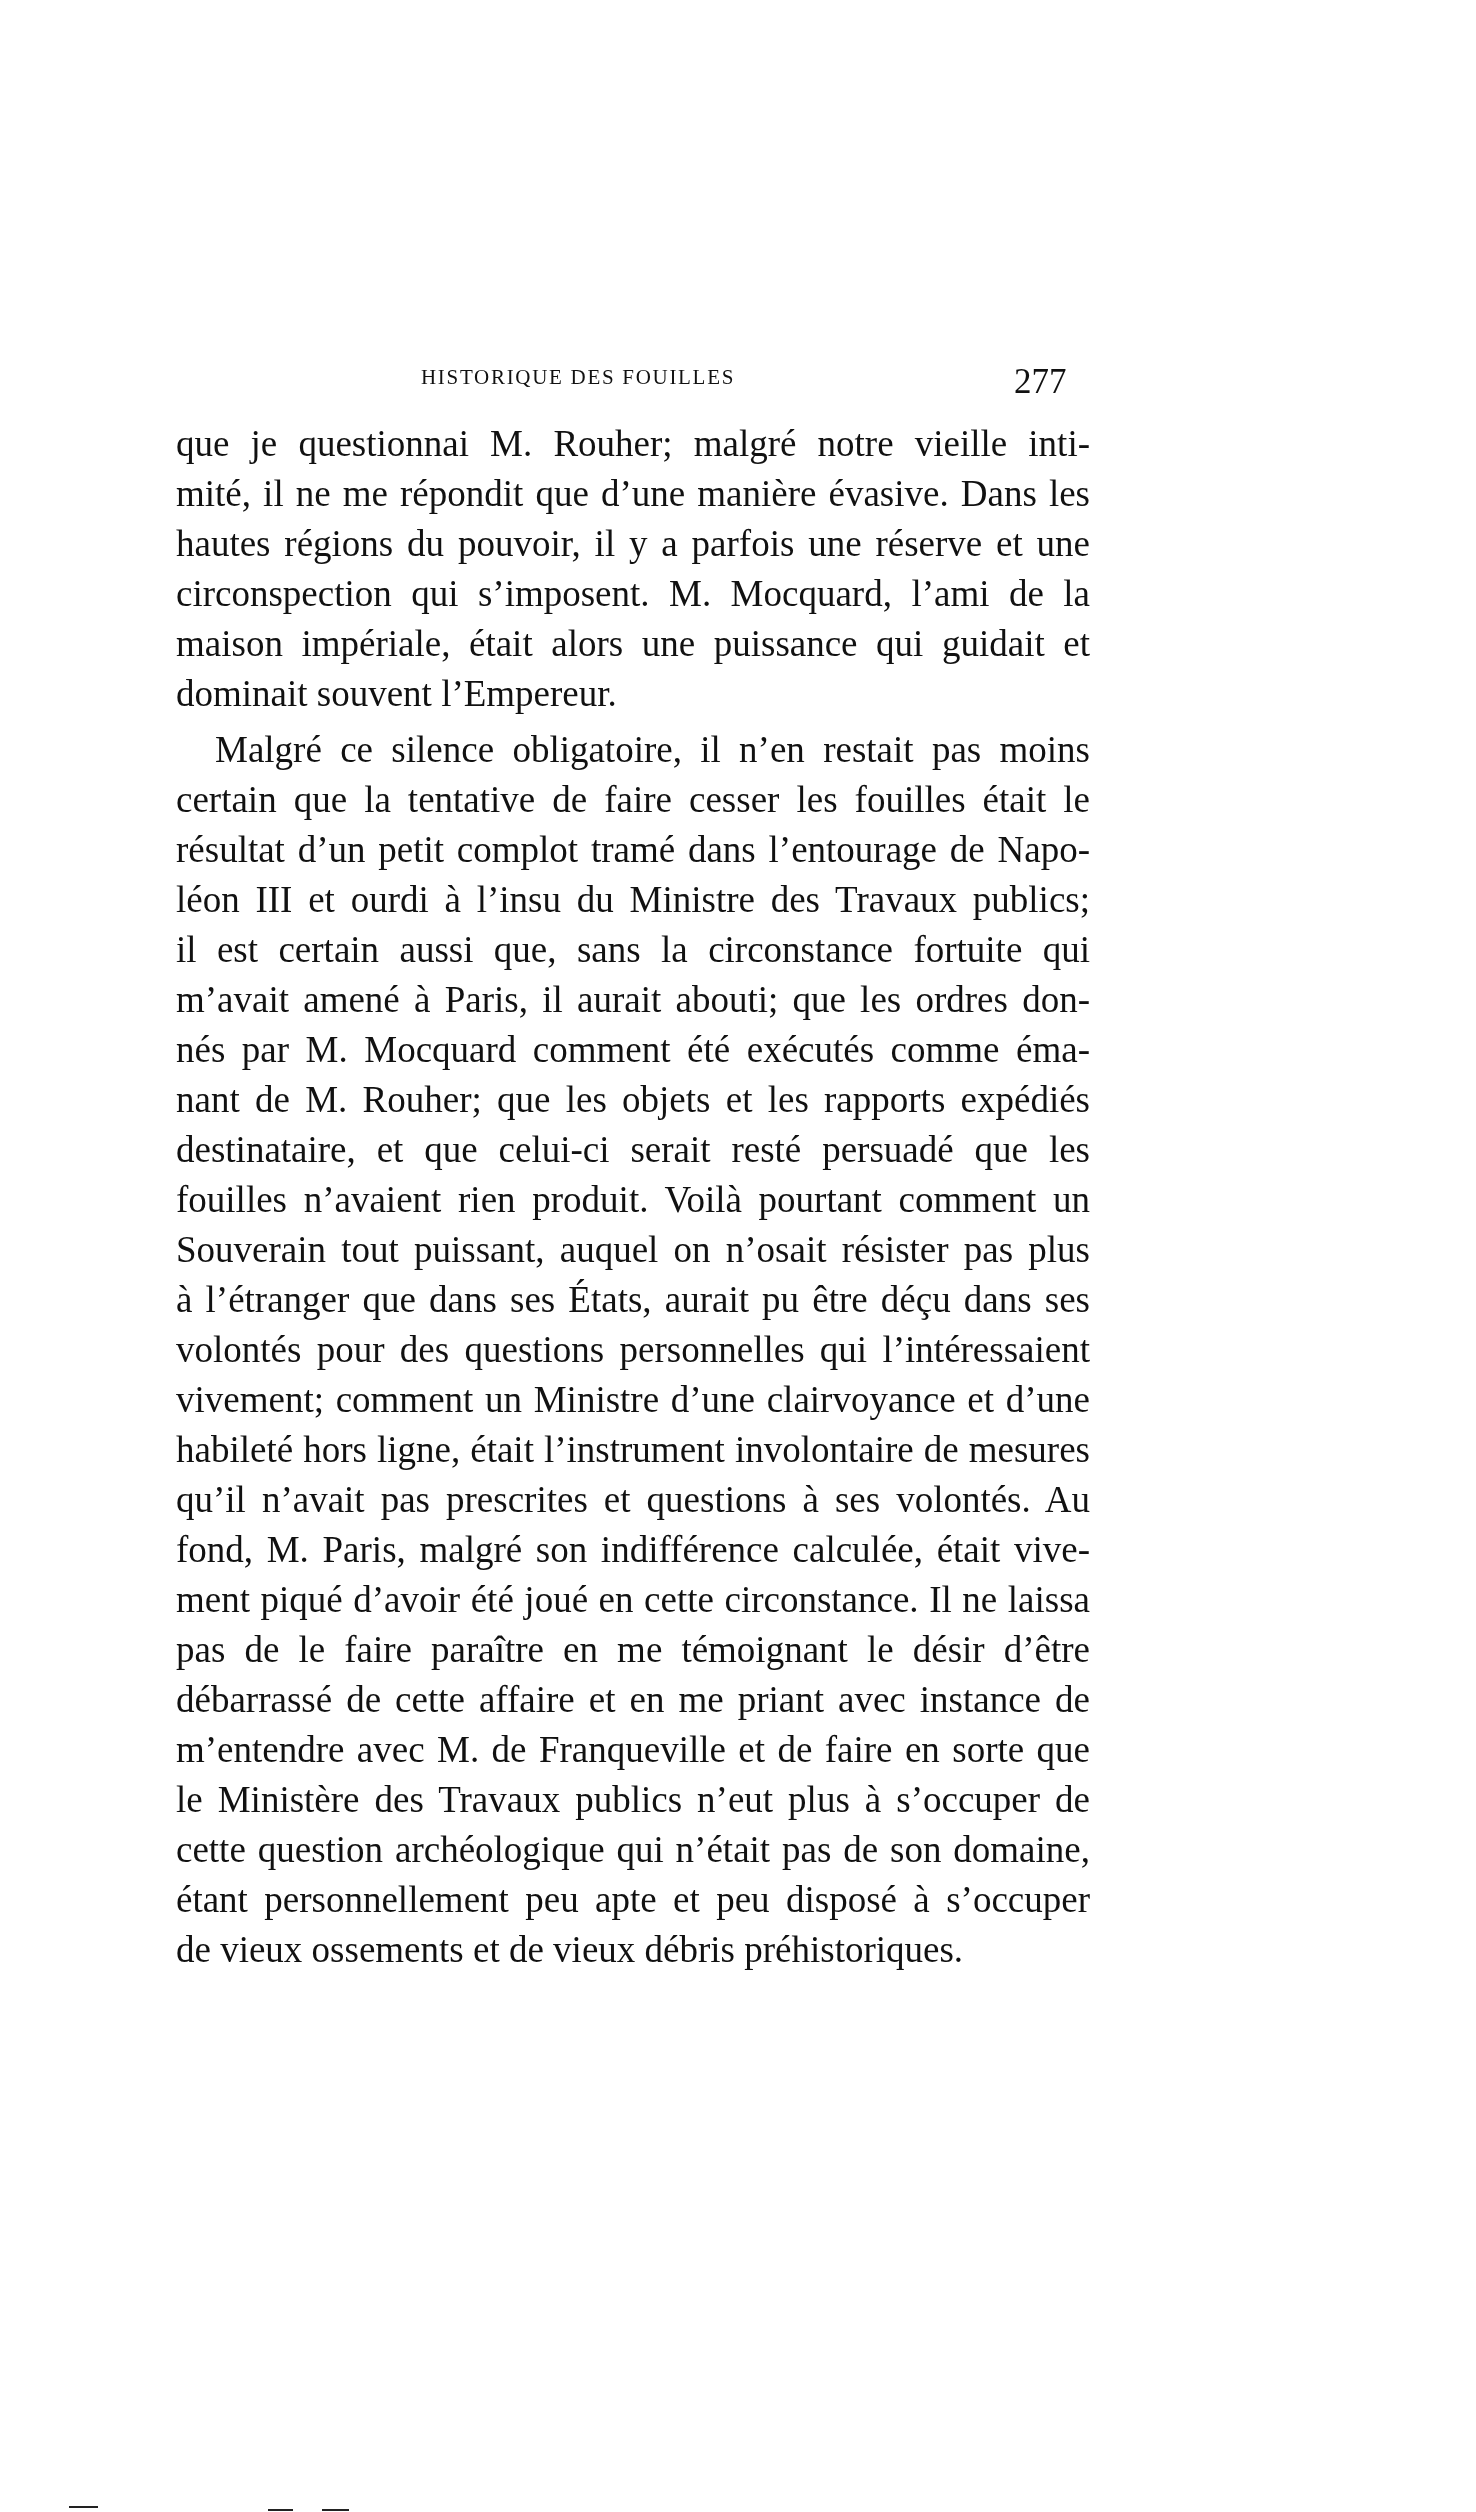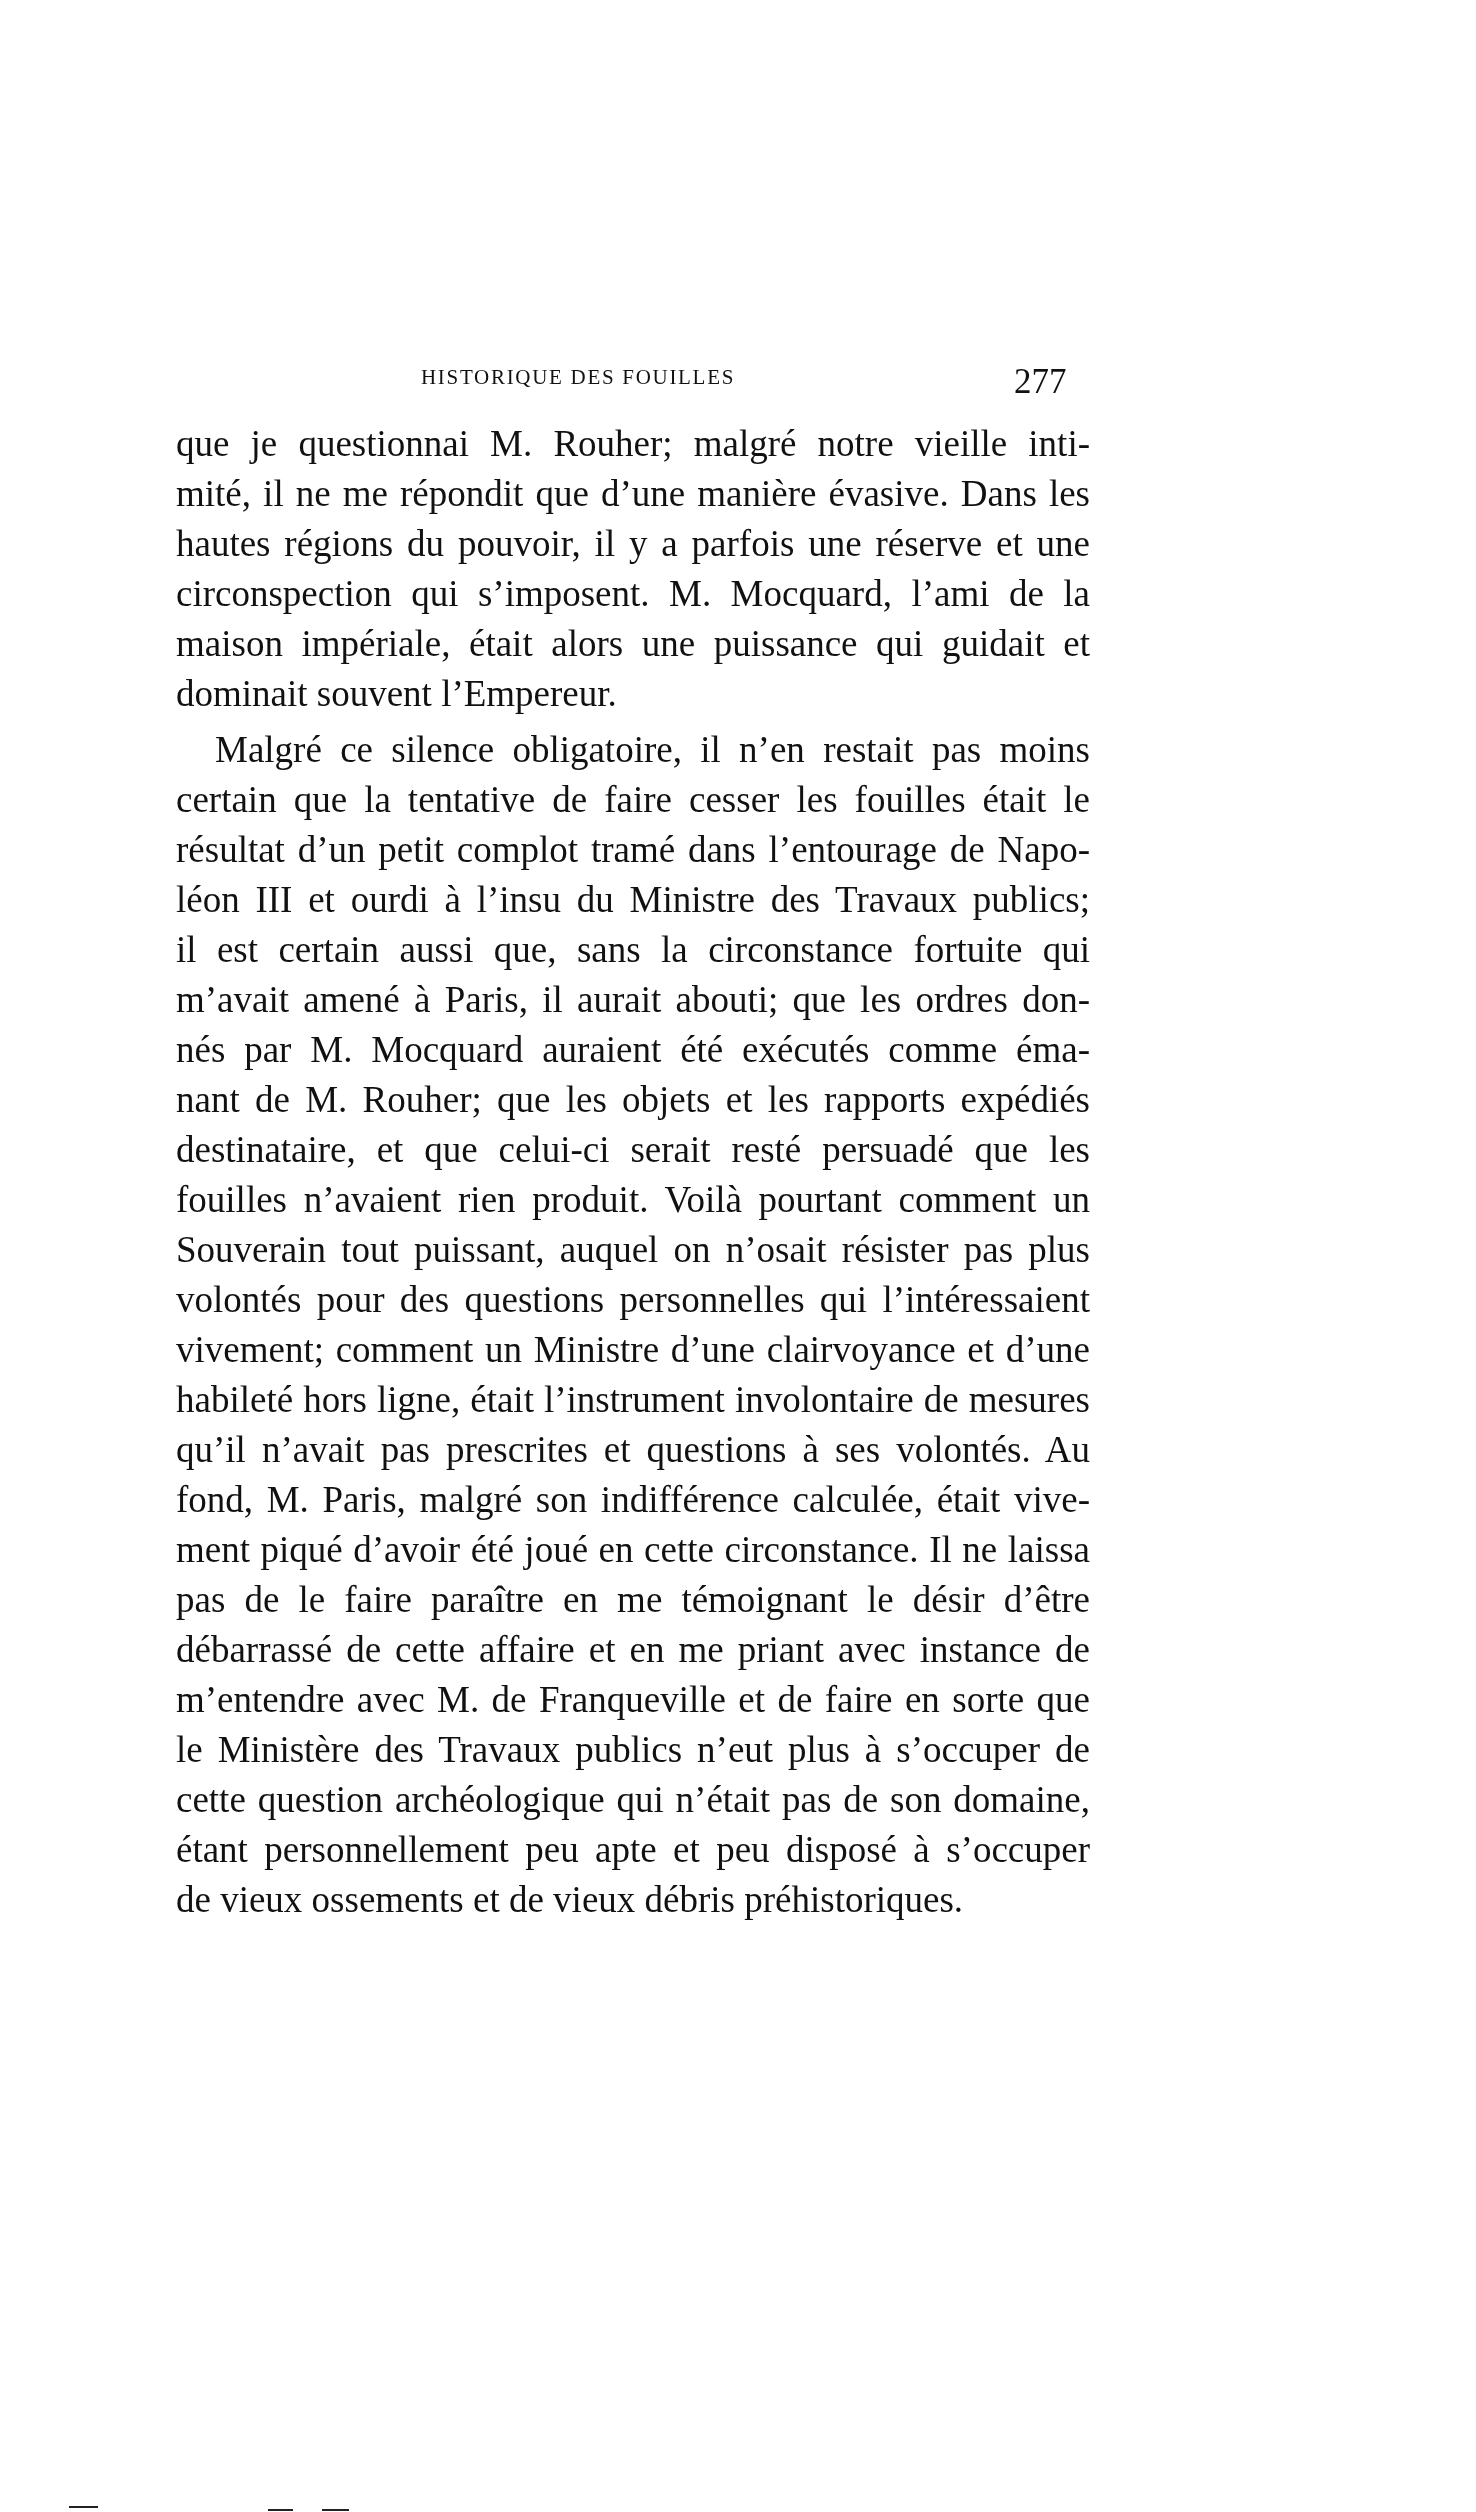--- a/index.html
+++ b/index.html
@@ -33,25 +33,26 @@
     <span class="line">maison impériale, était alors une puissance qui guidait et</span>
     <span class="line last">dominait souvent l’Empereur.</span>
   </div>
   <div class="para">
     <span class="line indent">Malgré ce silence obligatoire, il n’en restait pas moins</span>
     <span class="line">certain que la tentative de faire cesser les fouilles était le</span>
     <span class="line">résultat d’un petit complot tramé dans l’entourage de Napo-</span>
     <span class="line">léon III et ourdi à l’insu du Ministre des Travaux publics;</span>
     <span class="line">il est certain aussi que, sans la circonstance fortuite qui</span>
     <span class="line">m’avait amené à Paris, il aurait abouti; que les ordres don-</span>
-    <span class="line">nés par M. Mocquard auraient été exécutés comme éma-</span>
+    <span class="line">nés par M. Mocquard comment été exécutés comme éma-</span>
     <span class="line">nant de M. Rouher; que les objets et les rapports expédiés</span>
     <span class="line">destinataire, et que celui-ci serait resté persuadé que les</span>
     <span class="line">fouilles n’avaient rien produit. Voilà pourtant comment un</span>
     <span class="line">Souverain tout puissant, auquel on n’osait résister pas plus</span>
+    <span class="line">à l’étranger que dans ses États, aurait pu être déçu dans ses</span>
     <span class="line">volontés pour des questions personnelles qui l’intéressaient</span>
     <span class="line">vivement; comment un Ministre d’une clairvoyance et d’une</span>
     <span class="line">habileté hors ligne, était l’instrument involontaire de mesures</span>
     <span class="line">qu’il n’avait pas prescrites et questions à ses volontés. Au</span>
     <span class="line">fond, M. Paris, malgré son indifférence calculée, était vive-</span>
     <span class="line">ment piqué d’avoir été joué en cette circonstance. Il ne laissa</span>
     <span class="line">pas de le faire paraître en me témoignant le désir d’être</span>
     <span class="line">débarrassé de cette affaire et en me priant avec instance de</span>
     <span class="line">m’entendre avec M. de Franqueville et de faire en sorte que</span>
     <span class="line">le Ministère des Travaux publics n’eut plus à s’occuper de</span>

